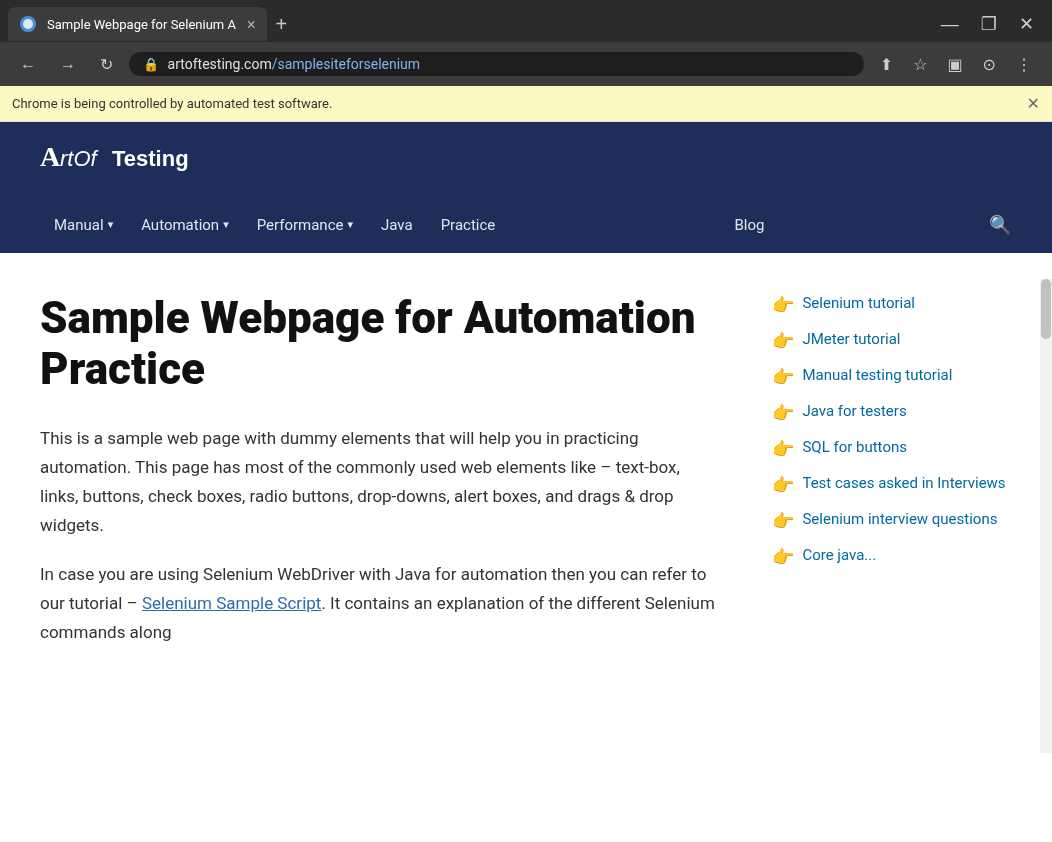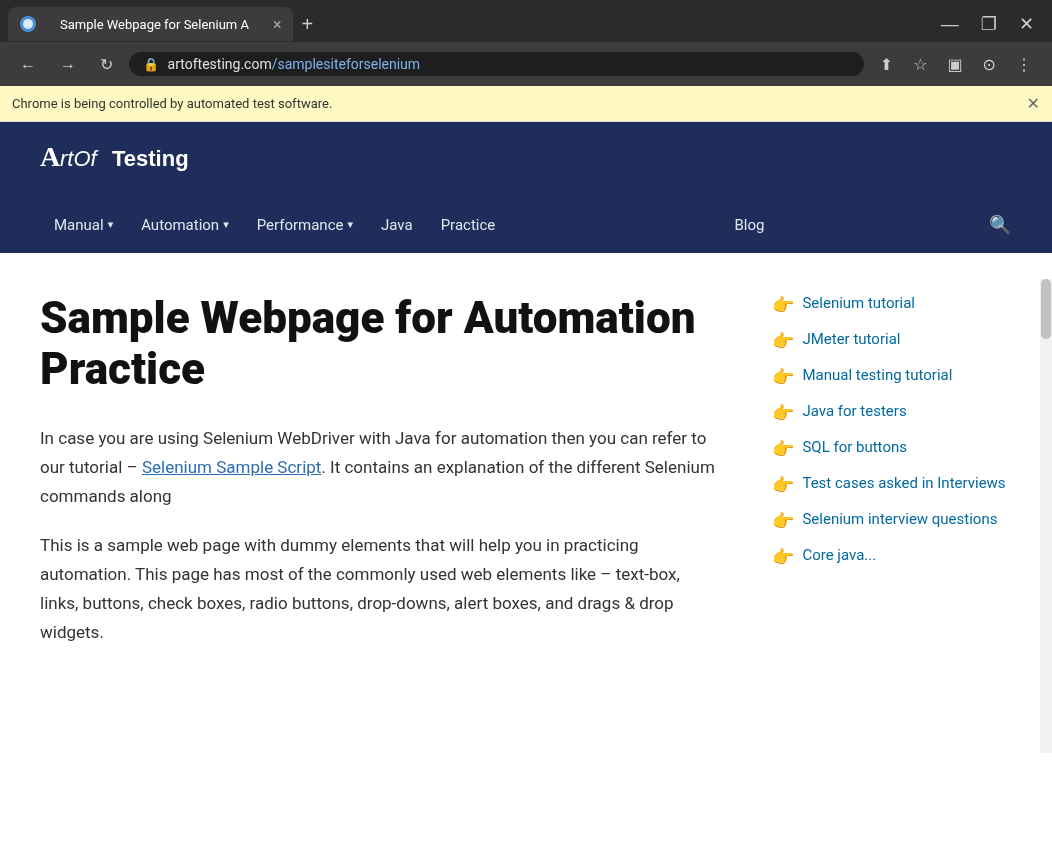--- a/index.html
+++ b/index.html
@@ -1,21 +1,21 @@
 <!DOCTYPE html>
 <html><head>
   <meta charset="utf-8">
   <style>
     * { margin: 0; padding: 0; box-sizing: border-box; }
     body { font-family: -apple-system, BlinkMacSystemFont, 'Segoe UI', Roboto, sans-serif; background: #fff; overflow-x: hidden; }
 
     
     .browser-chrome { background: #3c3c3c; width: 100%; }
     .browser-tab-bar { display: flex; align-items: center; background: #2b2b2b; padding: 6px 8px 0 8px; height: 42px; }
-    .browser-tab { display: flex; align-items: center; background: #3c3c3c; border-radius: 8px 8px 0 0; padding: 0 12px; height: 34px; min-width: 240px; max-width: 300px; gap: 24px; color: #fff; font-size: 13px; }
+    .browser-tab { display: flex; align-items: center; background: #3c3c3c; border-radius: 8px 8px 0 0; padding: 0 12px; height: 34px; min-width: 240px; max-width: 300px; gap: 11px; color: #fff; font-size: 13px; }
     .browser-tab .favicon { width: 16px; height: 16px; background: #4a90d9; border-radius: 50%; flex-shrink: 0; display: flex; align-items: center; justify-content: center; }
     .browser-tab .tab-title { flex: 1; overflow: hidden; text-overflow: ellipsis; white-space: nowrap; }
     .browser-tab .close-tab { cursor: pointer; color: #aaa; font-size: 16px; flex-shrink: 0; }
     .new-tab-btn { color: #ccc; font-size: 20px; margin-left: 8px; cursor: pointer; background: none; border: none; }
     .window-controls { margin-left: auto; display: flex; gap: 2px; }
     .win-btn { background: none; border: none; color: #ccc; font-size: 18px; padding: 4px 10px; cursor: pointer; }
 
     .browser-toolbar { display: flex; align-items: center; background: #3c3c3c; padding: 6px 12px; gap: 8px; height: 44px; }
     .nav-btn { background: none; border: none; color: #ccc; font-size: 16px; padding: 4px 8px; cursor: pointer; border-radius: 50%; }
     .address-bar { flex: 1; display: flex; align-items: center; background: #1e1e1e; border-radius: 20px; padding: 4px 14px; gap: 8px; }
@@ -147,24 +147,24 @@
       </a>
       <span class="nav-search">🔍</span>
     </nav>
   </div>
 
   <div class="main-content">
 
     <div class="article-content">
       <h1 class="article-title">Sample Webpage for Automation Practice</h1>
       <div class="article-body">
+        <p>This is a sample web page with dummy elements that will help you in practicing automation. This page has most of the commonly used web elements like – text-box, links, buttons, check boxes, radio buttons, drop-downs, alert boxes, and drags &amp; drop widgets.</p>
         <p>
           <span>In case you are using Selenium WebDriver with Java for automation then you can refer to our tutorial – </span><a href="#">Selenium Sample Script</a><span>. It contains an explanation of the different Selenium commands along</span>
         </p>
-        <p>This is a sample web page with dummy elements that will help you in practicing automation. This page has most of the commonly used web elements like – text-box, links, buttons, check boxes, radio buttons, drop-downs, alert boxes, and drags &amp; drop widgets.</p>
       </div>
     </div>
 
     <div class="sidebar">
       <ul class="trending-list">
         <li>
           <span class="emoji">👉</span>
           <a href="#">Selenium tutorial</a>
         </li>
         <li>

